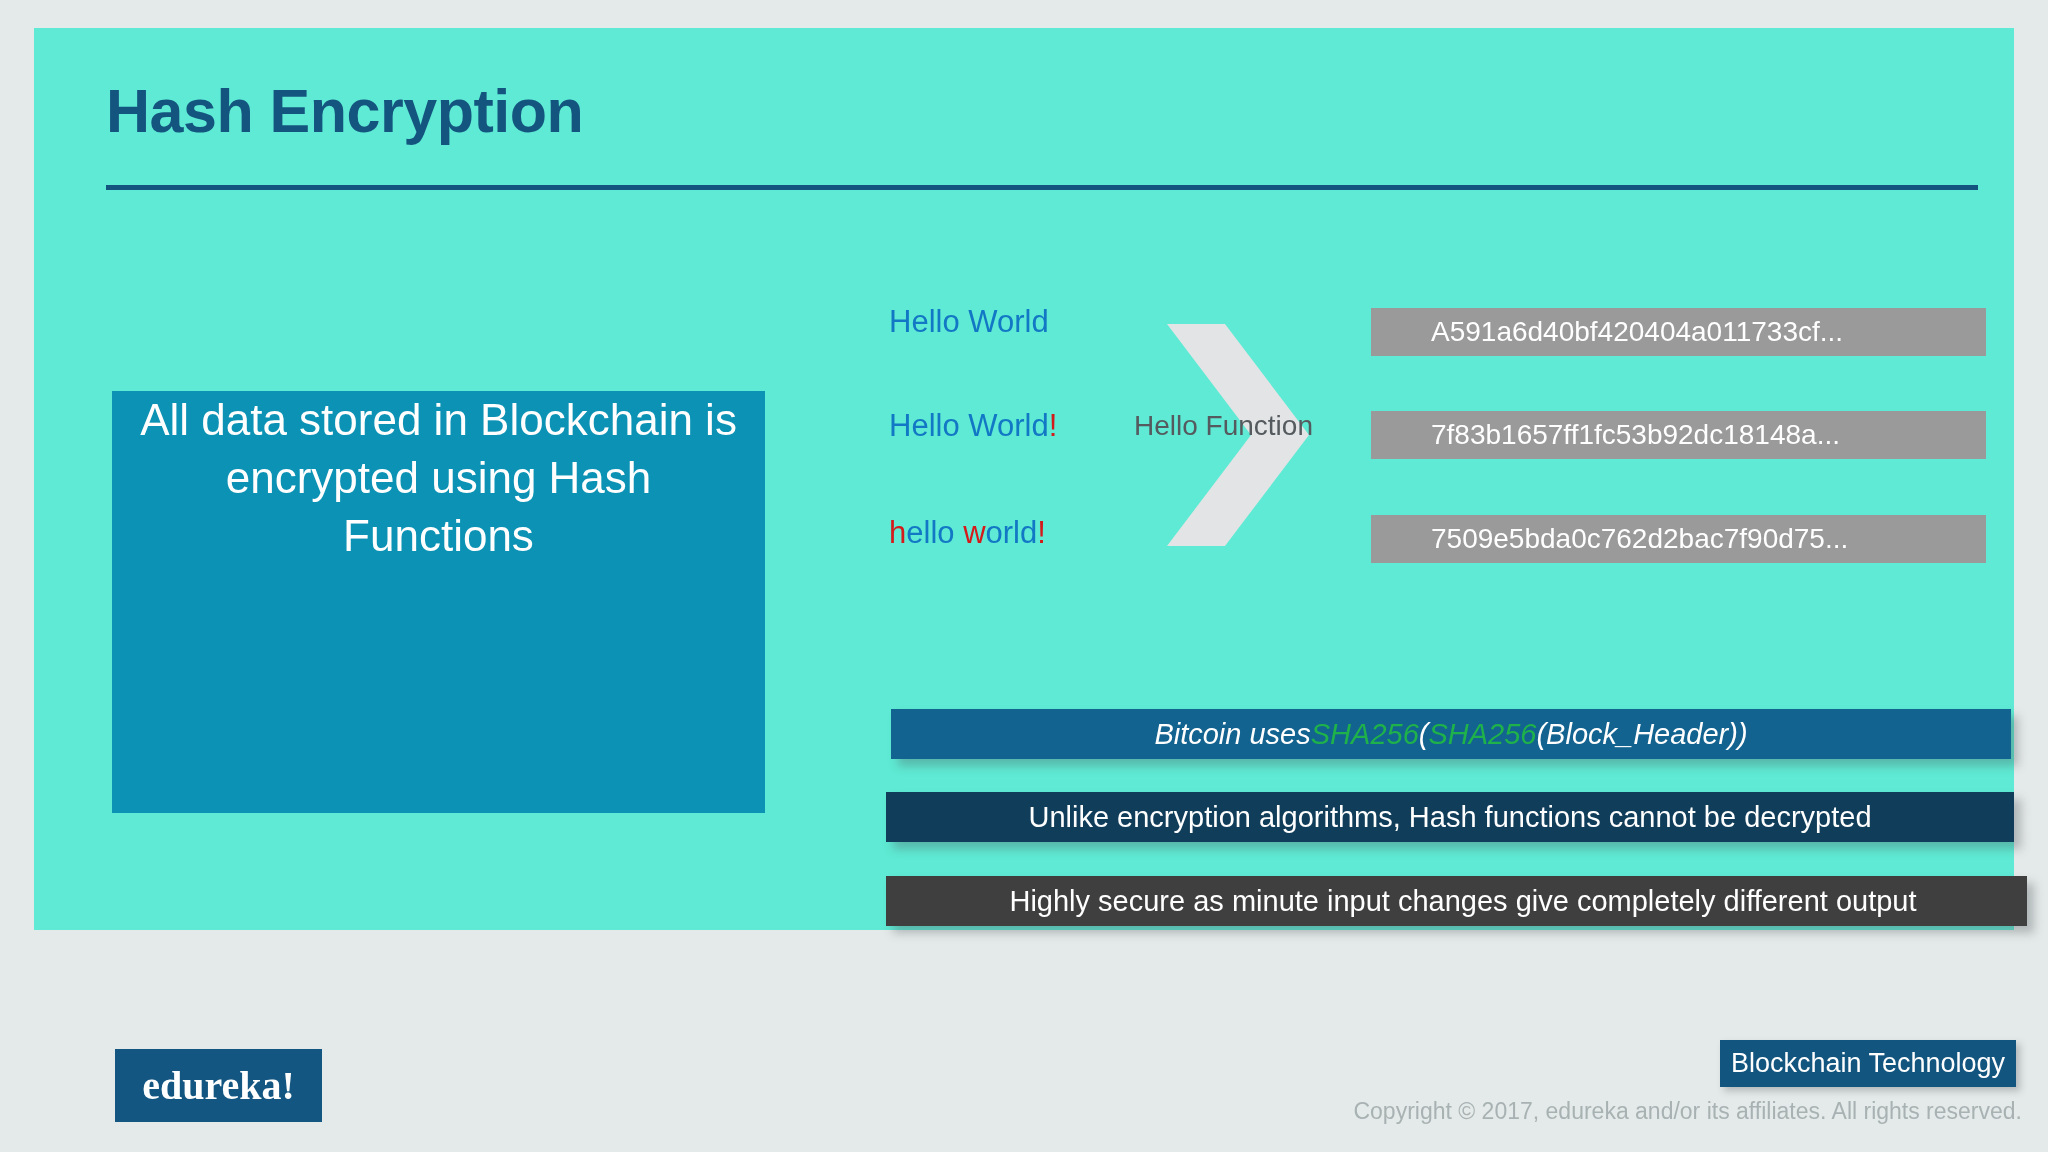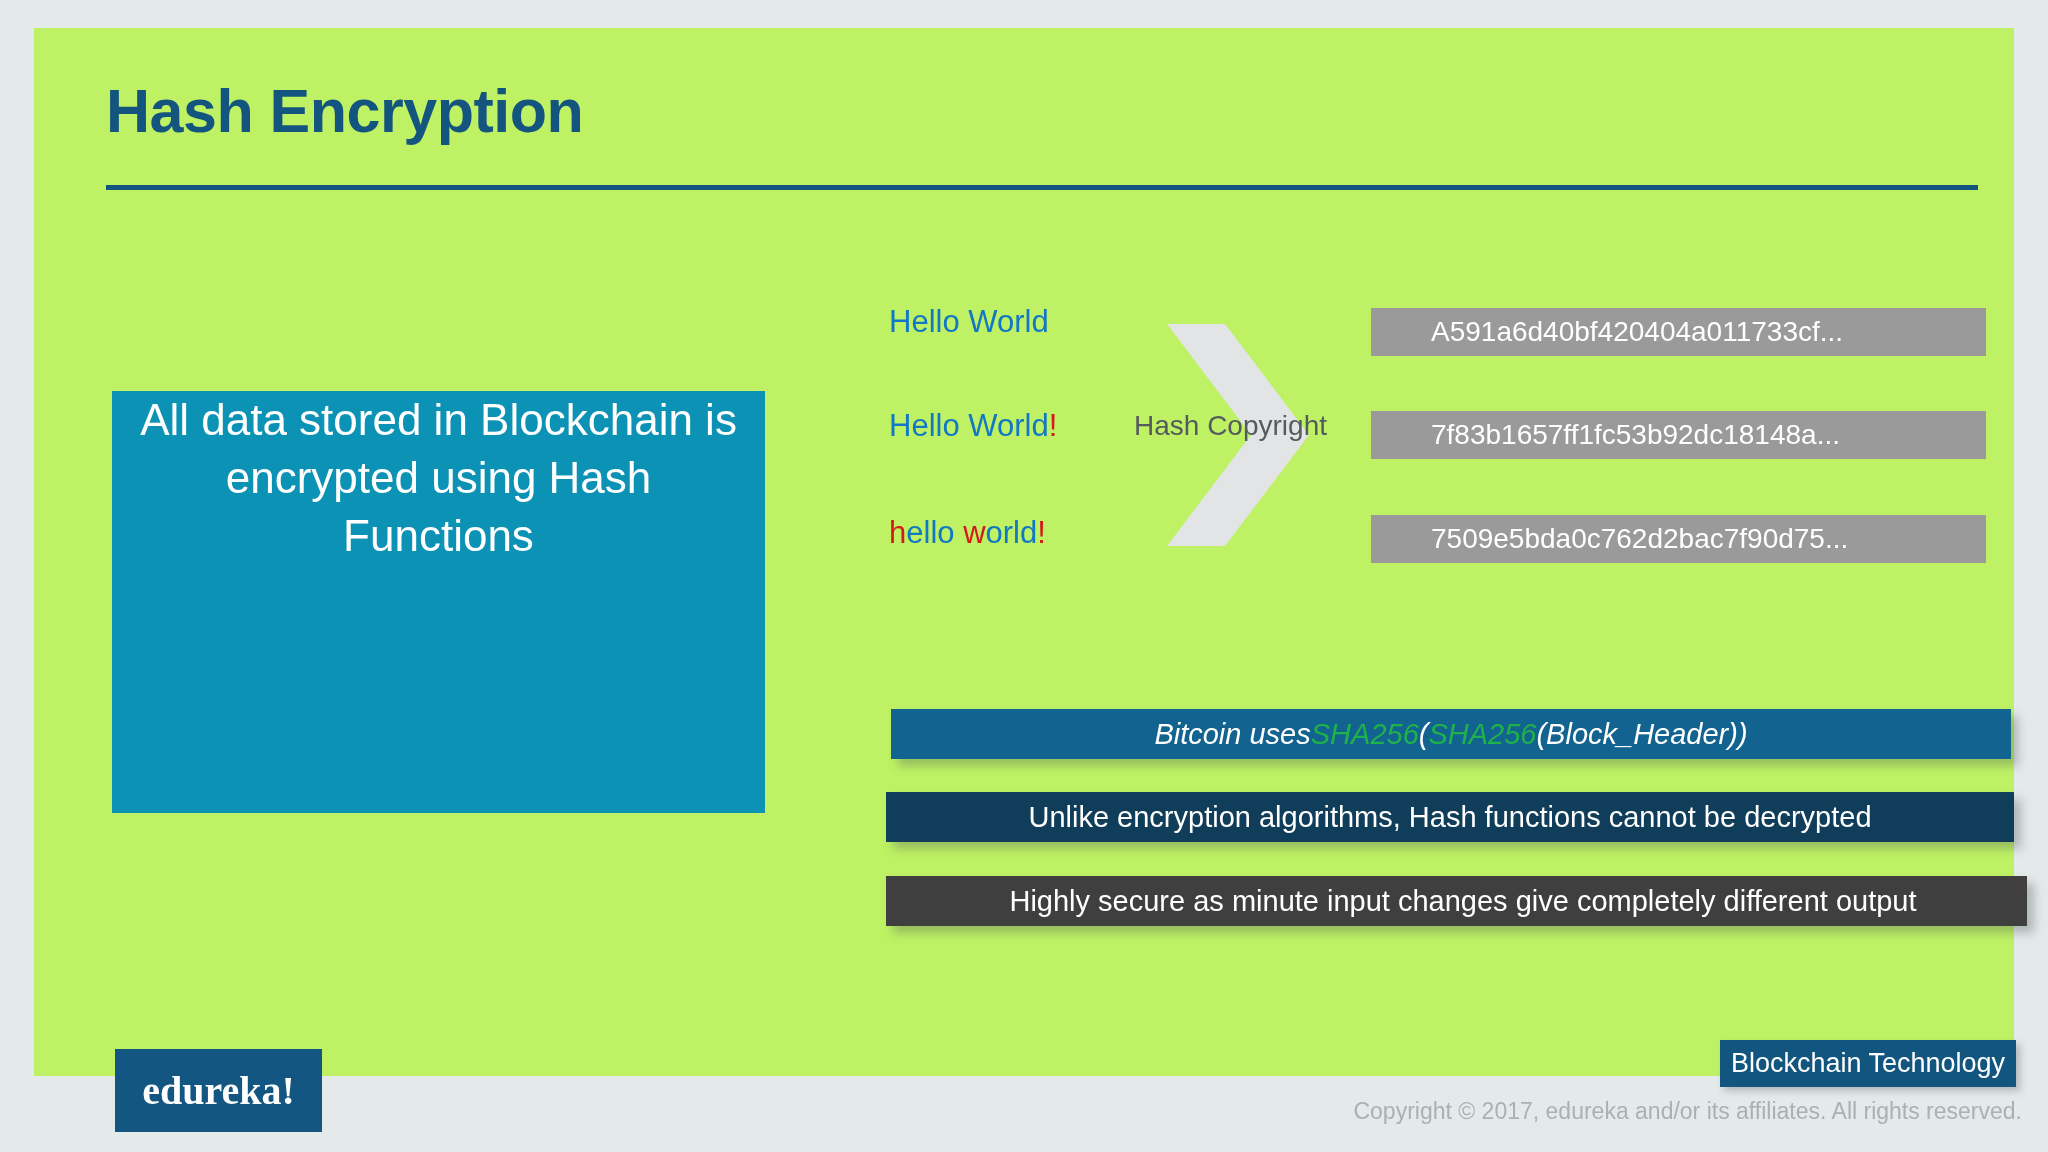--- a/index.html
+++ b/index.html
@@ -14,22 +14,22 @@
     overflow: hidden;
     position: relative;
   }
 
   
   #slide-panel {
     position: absolute;
     left: 34px;
     top: 28px;
     width: 1980px;
-    height: 1048px;
-    background: #bef264;
+    height: 902px;
+    background: #5eead4;
   }
 
   
   #slide-title {
     position: absolute;
     left: 72px;
     top: 48px;
     font-size: 61px;
     font-weight: bold;
     color: #14557f;
@@ -159,21 +159,21 @@
     justify-content: center;
     box-shadow: 4px 4px 7px rgba(90,96,100,0.35);
   }
 
   
   #brand-logo {
     position: absolute;
     left: 115px;
     top: 1049px;
     width: 207px;
-    height: 83px;
+    height: 73px;
     background: #135681;
     display: flex;
     align-items: center;
     justify-content: center;
   }
   #brand-logo-text {
     color: #ffffff;
     font-family: "Liberation Serif", serif;
     font-weight: bold;
     font-size: 40px;
@@ -199,21 +199,21 @@
     <div id="statement-text">All data stored in Blockchain is encrypted using Hash Functions</div>
   </div>
 
   <div class="input-label" id="input-0"><span style="color: rgb(18, 119, 196);">Hello World</span></div>
   <div class="input-label" id="input-1"><span style="color: rgb(18, 119, 196);">Hello World</span><span style="color: rgb(212, 26, 26);">!</span></div>
   <div class="input-label" id="input-2"><span style="color: rgb(212, 26, 26);">h</span><span style="color: rgb(18, 119, 196);">ello </span><span style="color: rgb(212, 26, 26);">w</span><span style="color: rgb(18, 119, 196);">orld</span><span style="color: rgb(212, 26, 26);">!</span></div>
 
   <svg id="chevron-shape" viewBox="0 0 142 222" preserveAspectRatio="none">
     <polygon points="0,0 58,0 142,111 58,222 0,222 84,111" fill="#e2e4e5"></polygon>
   </svg>
-  <div id="hash-function-label">Hash Copyright</div>
+  <div id="hash-function-label">Hello Function</div>
 
   <div class="hash-output" id="hash-0">A591a6d40bf420404a011733cf...</div>
   <div class="hash-output" id="hash-1">7f83b1657ff1fc53b92dc18148a...</div>
   <div class="hash-output" id="hash-2">7509e5bda0c762d2bac7f90d75...</div>
 
   <div class="fact-bar" id="fact-0">
       <span>Bitcoin uses </span>
       <span class="sha-accent">SHA256</span>
       <span>(</span>
       <span class="sha-accent">SHA256</span>

